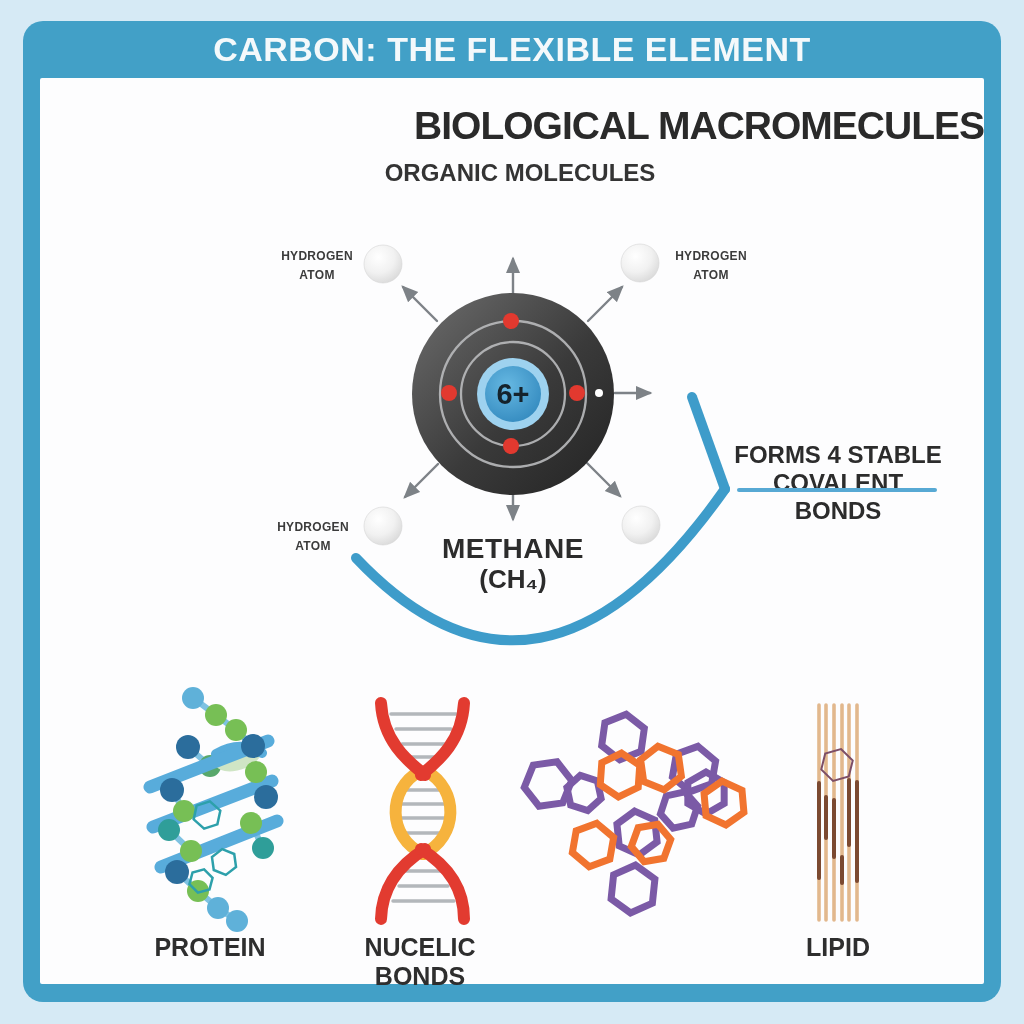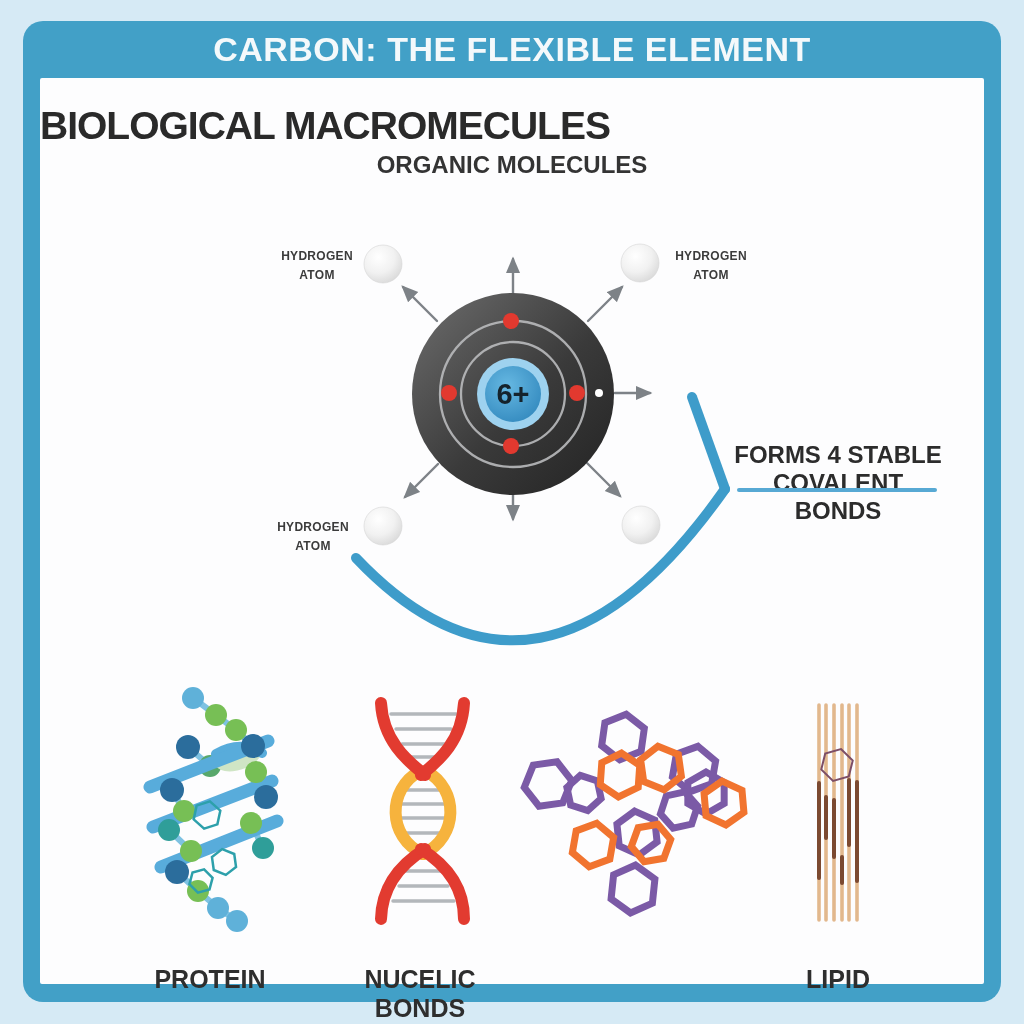--- a/index.html
+++ b/index.html
@@ -20,43 +20,43 @@
   }
   .header-band h1{
     margin:0;color:#f4f9fb;font-size:34px;font-weight:700;letter-spacing:.5px;
   }
   .content{
     position:absolute;left:40px;top:78px;width:944px;height:906px;
     background:#fdfdfe;border-radius:2px;
   }
   .main-heading{
     position:absolute;left:40px;top:104px;width:944px;margin:0;
-    text-align:left;font-size:39px;font-weight:700;color:#2a2a2a;letter-spacing:-1px;
+    text-align:right;font-size:39px;font-weight:700;color:#2a2a2a;letter-spacing:-1px;
   }
   .sub-heading{
-    position:absolute;left:40px;top:151px;width:944px;margin:0;
+    position:absolute;left:40px;top:151px;width:944px;margin:8px;
     text-align:center;font-size:24px;font-weight:700;color:#343434;letter-spacing:0;
   }
   .diagram{position:absolute;left:0;top:0;width:1024px;height:1024px;}
   .lbl{position:absolute;text-align:center;color:#3b3b3b;font-weight:700;}
   .h-label{font-size:12px;line-height:19px;letter-spacing:.3px;}
   .h-label-tl{left:237px;top:247px;width:160px;}
   .h-label-tr{left:631px;top:247px;width:160px;}
   .h-label-bl{left:233px;top:518px;width:160px;}
   .methane-label{left:413px;top:533px;width:200px;color:#2c2c2c;}
   .methane-label .name{font-size:28px;line-height:31px;letter-spacing:.5px;}
   .methane-label .formula{font-size:26px;line-height:30px;}
   .callout{width:220px;color:#2c2c2c;font-size:24px;line-height:28px;letter-spacing:0;}
   .callout-bonds{left:728px;top:421px;margin-top:20px;}
   .callout-foundation{left:728px;top:503px;}
   .callout-divider{
     position:absolute;left:737px;top:488px;width:200px;height:4px;
     background:#57a9d4;border-radius:2px;
   }
-  .mol-label{top:933px;width:200px;font-size:25px;color:#2e2e2e;letter-spacing:0;margin-top:32px;}
+  .mol-label{top:933px;width:200px;font-size:25px;color:#2e2e2e;letter-spacing:0;}
   .mol-label-protein{left:110px;}
   .mol-label-nucleic{left:320px;}
   .mol-label-carb{left:533px;}
   .mol-label-lipid{left:738px;}
 </style>
 </head>
 <body>
 
 <div class="page">
   <div class="frame"></div>
@@ -252,20 +252,24 @@
   </div>
   <div class="lbl h-label h-label-tr">
     <div>HYDROGEN</div>
     <div>ATOM</div>
   </div>
   <div class="lbl h-label h-label-bl">
     <div>HYDROGEN</div>
     <div>ATOM</div>
   </div>
 
+  <div class="lbl methane-label">
+    <div class="name">METHANE</div>
+    <div class="formula">(CH₄)</div>
+  </div>
 
   <div class="lbl callout callout-bonds">
     <div>FORMS 4 STABLE</div>
     <div>COVALENT BONDS</div>
   </div>
   <div class="callout-divider"></div>
 
   <div class="lbl mol-label mol-label-protein">PROTEIN</div>
   <div class="lbl mol-label mol-label-nucleic">NUCELIC BONDS</div>
   <div class="lbl mol-label mol-label-lipid">LIPID</div>

